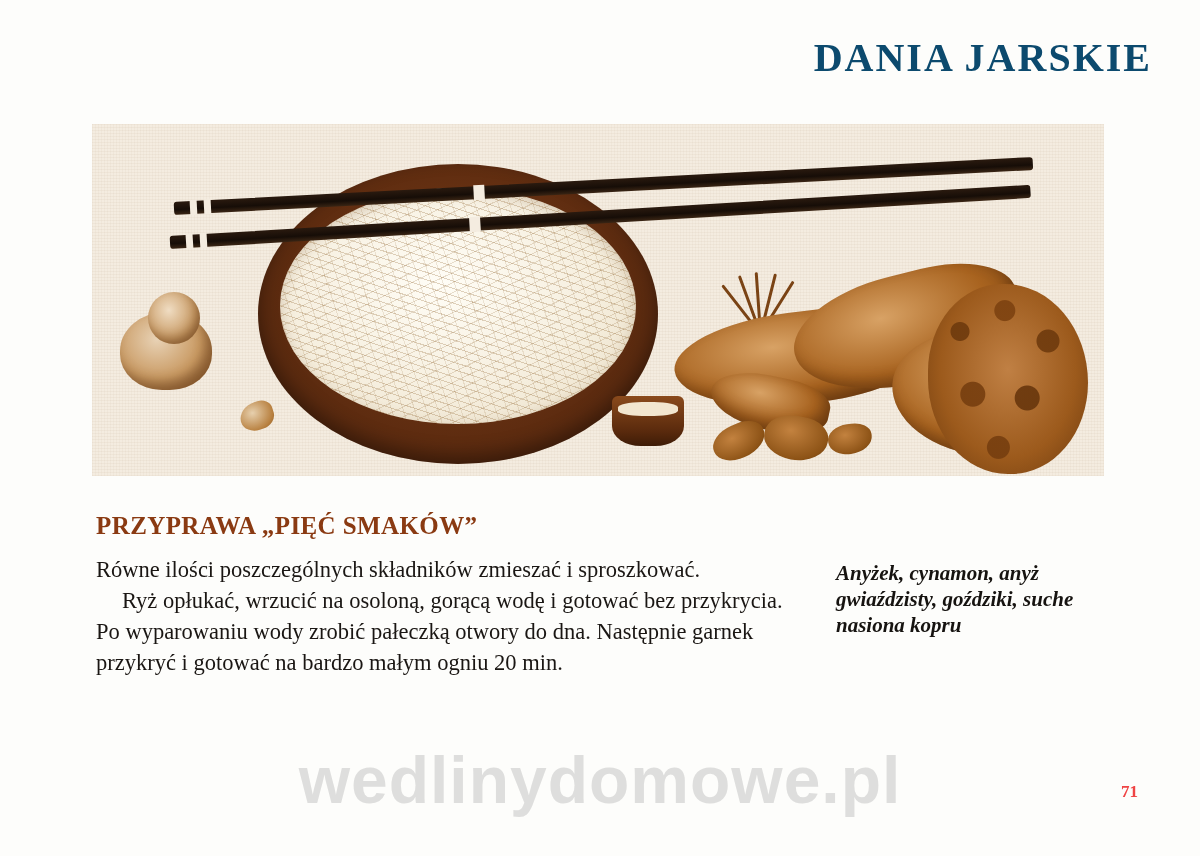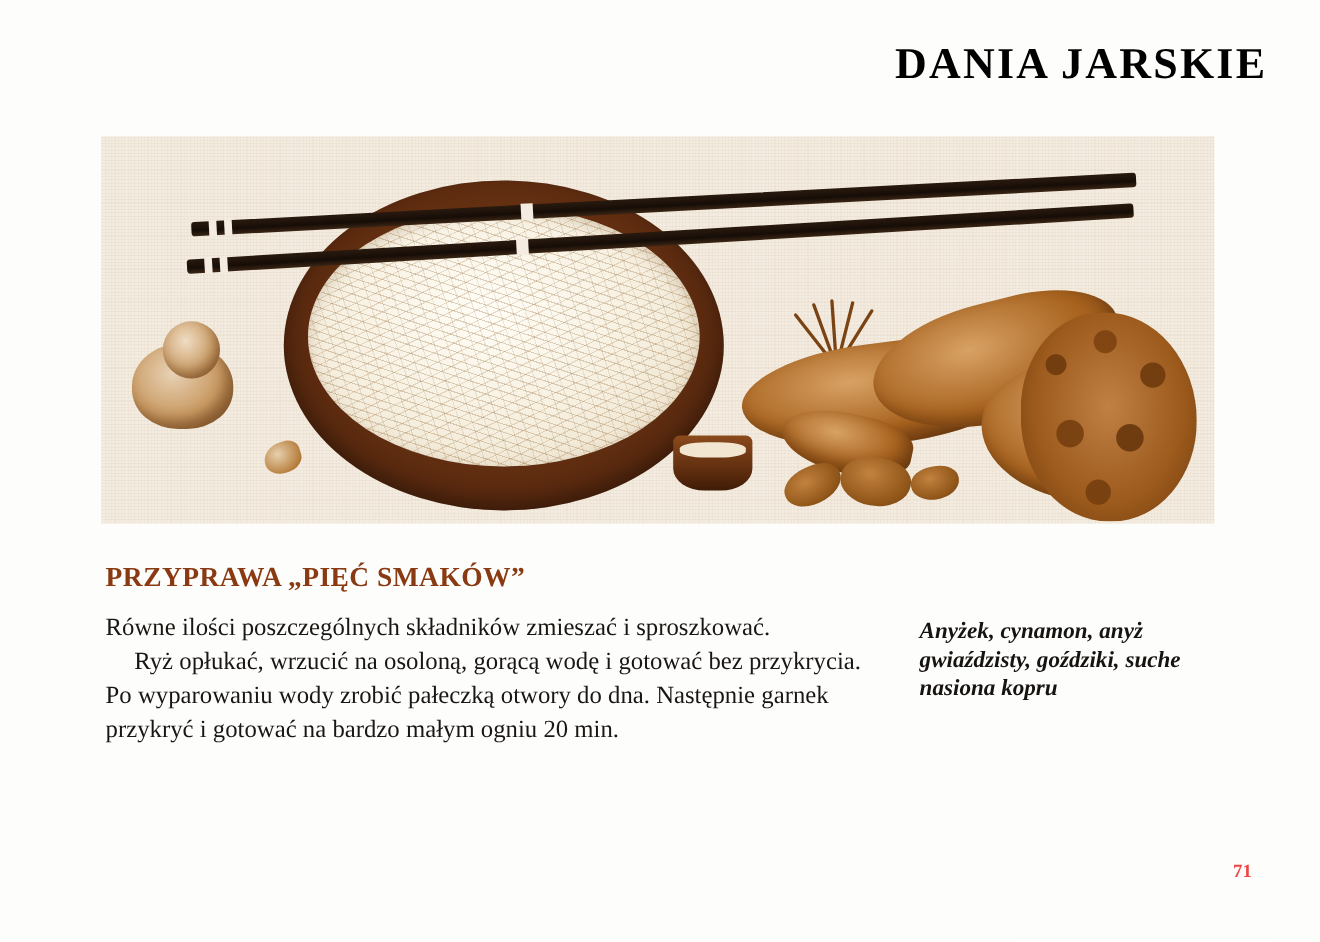--- a/index.html
+++ b/index.html
@@ -24,21 +24,21 @@
 
   
   .page-header {
     position: absolute;
     top: 34px;
     right: 48px;
     font-family: "Liberation Serif", serif;
     font-weight: bold;
     font-size: 40px;
     letter-spacing: 2px;
-    color: #000000;
+    color: #0c4a6e;
     text-align: right;
   }
 
   
   .illustration {
     position: absolute;
     left: 92px;
     top: 124px;
     width: 1012px;
     height: 352px;
@@ -348,14 +348,15 @@
     <h2 class="recipe-title">PRZYPRAWA „PIĘĆ SMAKÓW”</h2>
     <p class="recipe-body">Równe ilości poszczególnych składników zmieszać i sproszkować.</p>
 
     <p class="recipe-body indent">Ryż opłukać, wrzucić na osoloną, gorącą wodę i gotować bez przykrycia. Po wyparowaniu wody zrobić pałeczką otwory do dna. Następnie garnek przykryć i gotować na bardzo małym ogniu 20 min.</p>
   </div>
 
   <div class="col-right">
     <p class="note">Anyżek, cynamon, anyż gwiaździsty, goździki, suche nasiona kopru</p>
   </div>
 
+  <div class="watermark">wedlinydomowe.pl</div>
   <div class="page-number">71</div>
 </div>
 
 </body></html>

